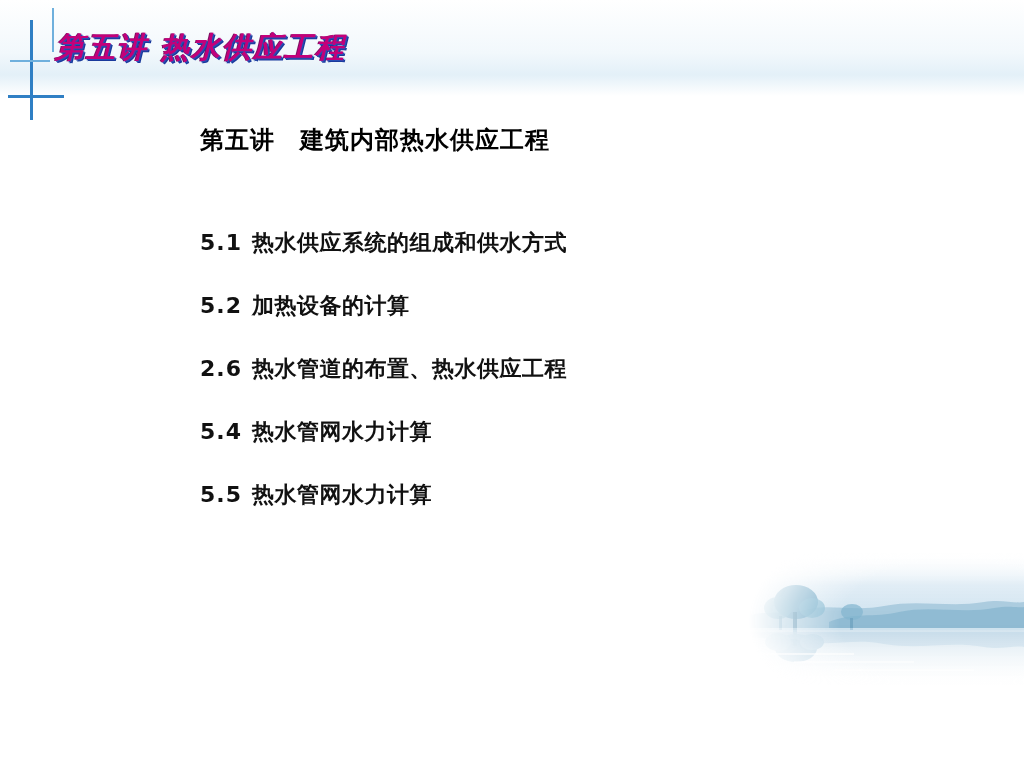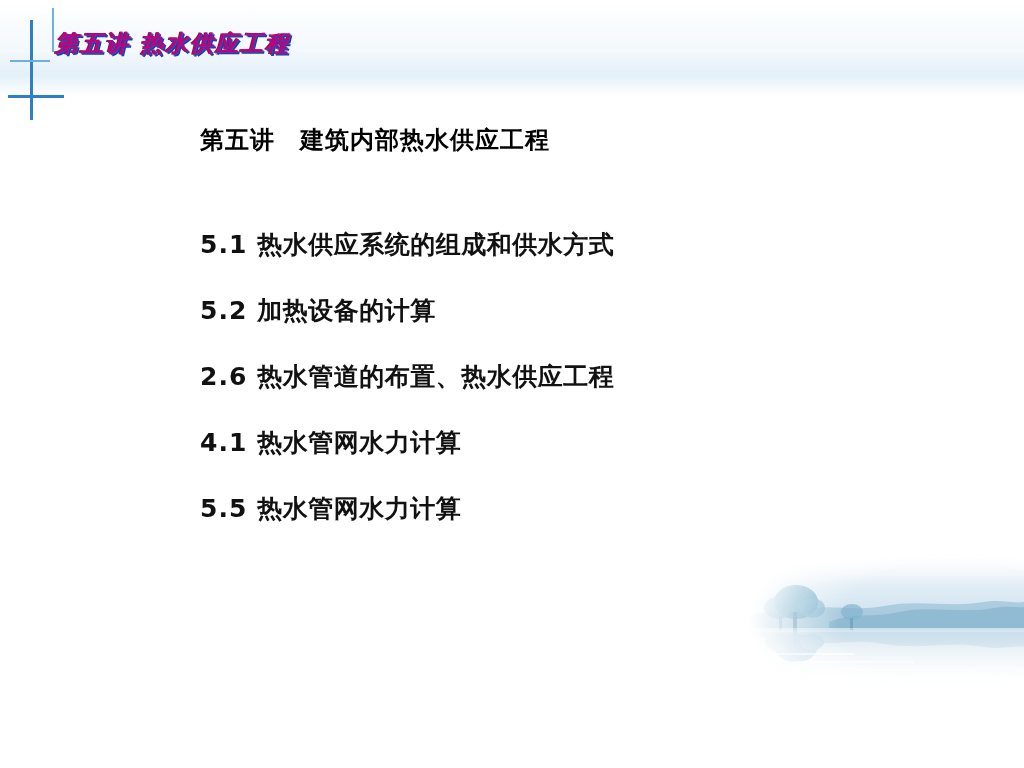--- a/index.html
+++ b/index.html
@@ -62,21 +62,21 @@
     top: 0;
     width: 1024px;
     height: 96px;
     background: linear-gradient(180deg, #ffffff 0%, #f2f8fc 55%, #e3f0f8 78%, #ffffff 100%);
   }
   .header-title {
     position: absolute;
     left: 55px;
     top: 28px;
     font-family: "DejaVu Serif", serif;
-    font-size: 23px;
+    font-size: 29px;
     font-weight: bold;
     font-style: italic;
     letter-spacing: 2px;
     color: #c3007a;
     text-shadow:
       1px 1px 0 #2a4fb5,
       2px 2px 0 #1a3a9c,
       -1px 0 0 #7a1060;
     white-space: nowrap;
   }
@@ -94,21 +94,21 @@
   }
 
   
   .toc {
     position: absolute;
     left: 200px;
     top: 232px;
     width: 640px;
   }
   .toc-item {
-    font-size: 25px;
+    font-size: 22px;
     font-weight: bold;
     color: #111111;
     line-height: 1;
     margin-bottom: 41px;
     white-space: nowrap;
     letter-spacing: 0.5px;
   }
   .toc-num {
     font-family: "DejaVu Sans", sans-serif;
     letter-spacing: 1px;
@@ -150,21 +150,21 @@
     <div class="toc-item">
       <span class="toc-num">5.1</span><span class="toc-text">热水供应系统的组成和供水方式</span>
     </div>
     <div class="toc-item">
       <span class="toc-num">5.2</span><span class="toc-text">加热设备的计算</span>
     </div>
     <div class="toc-item">
       <span class="toc-num">2.6</span><span class="toc-text">热水管道的布置、热水供应工程</span>
     </div>
     <div class="toc-item">
-      <span class="toc-num">4.1</span><span class="toc-text">热水管网水力计算</span>
+      <span class="toc-num">5.4</span><span class="toc-text">热水管网水力计算</span>
     </div>
     <div class="toc-item">
       <span class="toc-num">5.5</span><span class="toc-text">热水管网水力计算</span>
     </div>
   </div>
 
   <div class="lake">
     <svg width="290" height="160" viewBox="0 0 290 160" xmlns="http://www.w3.org/2000/svg">
       <defs>
         <linearGradient id="skyGrad" x1="0" y1="0" x2="0" y2="1">

